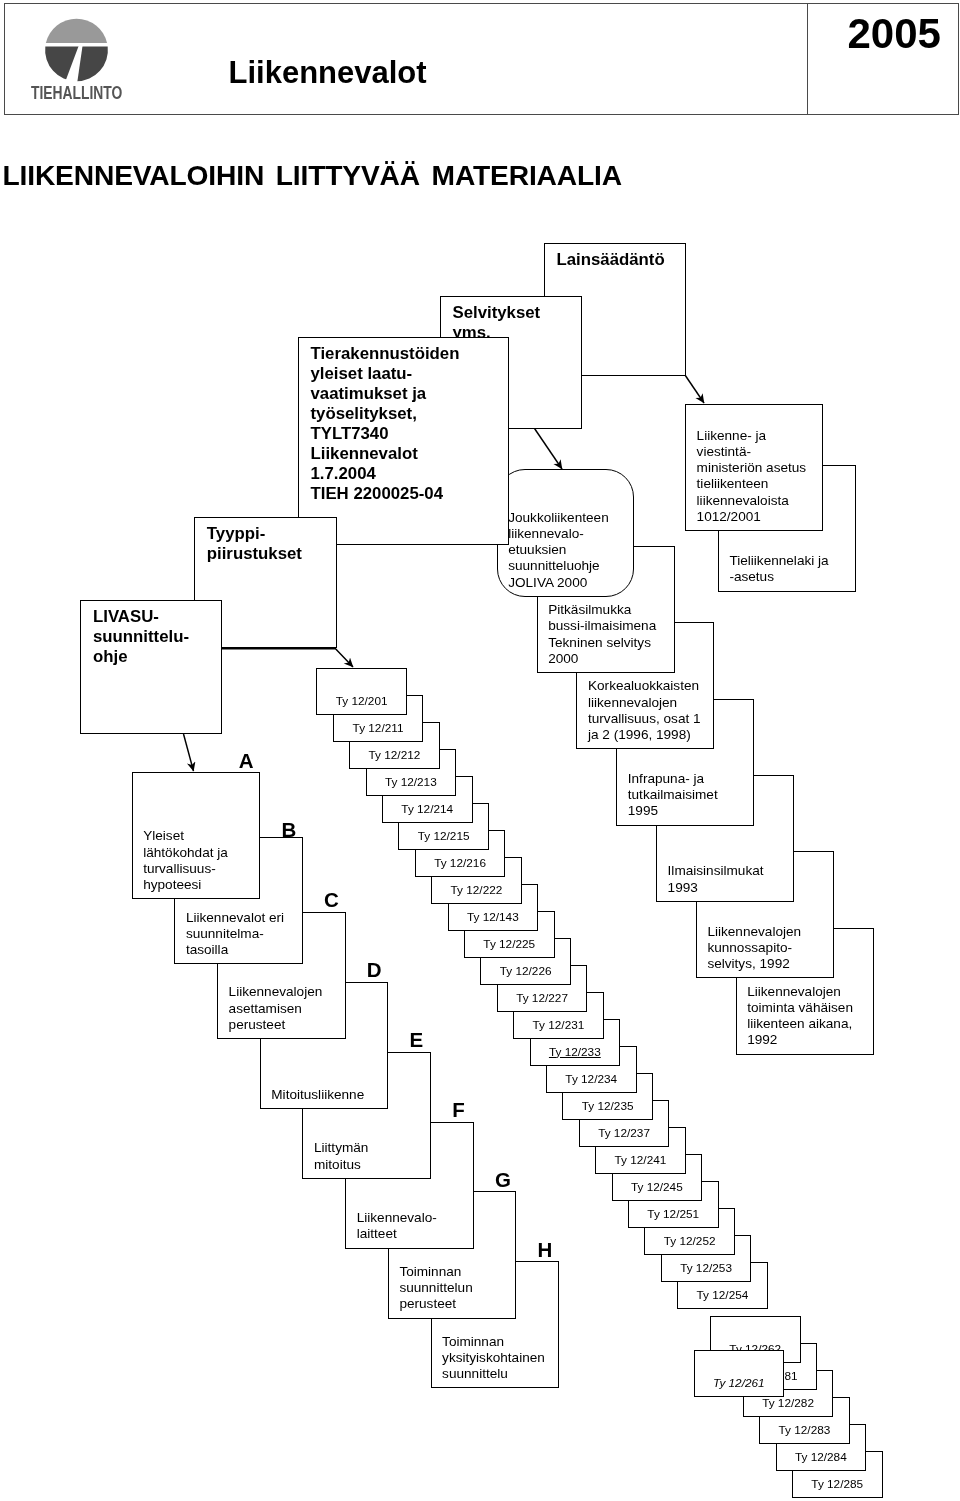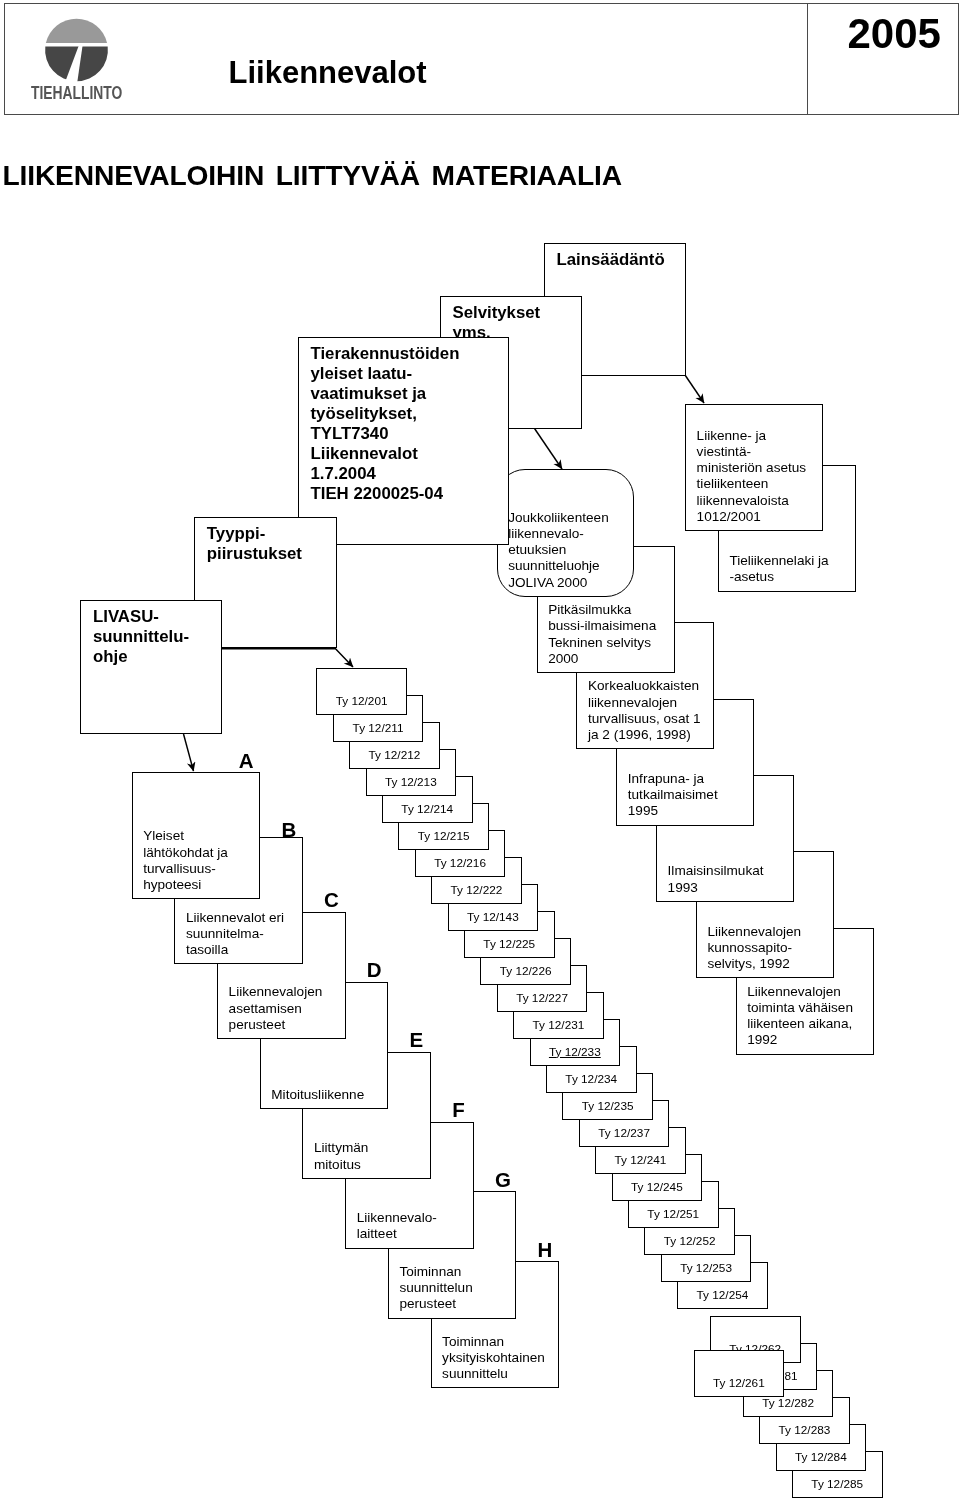--- a/index.html
+++ b/index.html
@@ -243,21 +243,21 @@
       <div class="tybox" style="left: 529.6px; top: 1019px; width: 90.5px; height: 47px; padding-top: 26.5px; z-index: 117; text-decoration: underline;">Ty 12/233</div>
       <div class="tybox" style="left: 546px; top: 1046px; width: 90.5px; height: 47px; padding-top: 26.5px; z-index: 116;">Ty 12/234</div>
       <div class="tybox" style="left: 562.4px; top: 1073px; width: 90.5px; height: 47px; padding-top: 26.5px; z-index: 115;">Ty 12/235</div>
       <div class="tybox" style="left: 578.8px; top: 1100px; width: 90.5px; height: 47px; padding-top: 26.5px; z-index: 114;">Ty 12/237</div>
       <div class="tybox" style="left: 595.2px; top: 1127px; width: 90.5px; height: 47px; padding-top: 26.5px; z-index: 113;">Ty 12/241</div>
       <div class="tybox" style="left: 611.6px; top: 1154px; width: 90.5px; height: 47px; padding-top: 26.5px; z-index: 112;">Ty 12/245</div>
       <div class="tybox" style="left: 628px; top: 1181px; width: 90.5px; height: 47px; padding-top: 26.5px; z-index: 111;">Ty 12/251</div>
       <div class="tybox" style="left: 644.4px; top: 1208px; width: 90.5px; height: 47px; padding-top: 26.5px; z-index: 110;">Ty 12/252</div>
       <div class="tybox" style="left: 660.8px; top: 1235px; width: 90.5px; height: 47px; padding-top: 26.5px; z-index: 109;">Ty 12/253</div>
       <div class="tybox" style="left: 677.2px; top: 1262px; width: 90.5px; height: 47px; padding-top: 26.5px; z-index: 108;">Ty 12/254</div>
-      <div class="tybox" style="left: 693.6px; top: 1350px; width: 90.5px; height: 47px; padding-top: 26.5px; z-index: 107;">Ty 12/261</div>
+      <div class="tybox" style="left: 693.6px; top: 1350px; width: 90.5px; height: 47px; padding-top: 26.5px; z-index: 107; font-style: italic;">Ty 12/261</div>
       <div class="tybox" style="left: 710px; top: 1316px; width: 90.5px; height: 47px; padding-top: 26.5px; z-index: 106;">Ty 12/262</div>
       <div class="tybox" style="left: 726.4px; top: 1343px; width: 90.5px; height: 47px; padding-top: 26.5px; z-index: 105;">Ty 12/281</div>
       <div class="tybox" style="left: 742.8px; top: 1370px; width: 90.5px; height: 47px; padding-top: 26.5px; z-index: 104;">Ty 12/282</div>
       <div class="tybox" style="left: 759.2px; top: 1397px; width: 90.5px; height: 47px; padding-top: 26.5px; z-index: 103;">Ty 12/283</div>
       <div class="tybox" style="left: 775.6px; top: 1424px; width: 90.5px; height: 47px; padding-top: 26.5px; z-index: 102;">Ty 12/284</div>
       <div class="tybox" style="left: 792px; top: 1451px; width: 90.5px; height: 47px; padding-top: 26.5px; z-index: 101;">Ty 12/285</div>
     </div>
 </div>
 
 </body></html>

